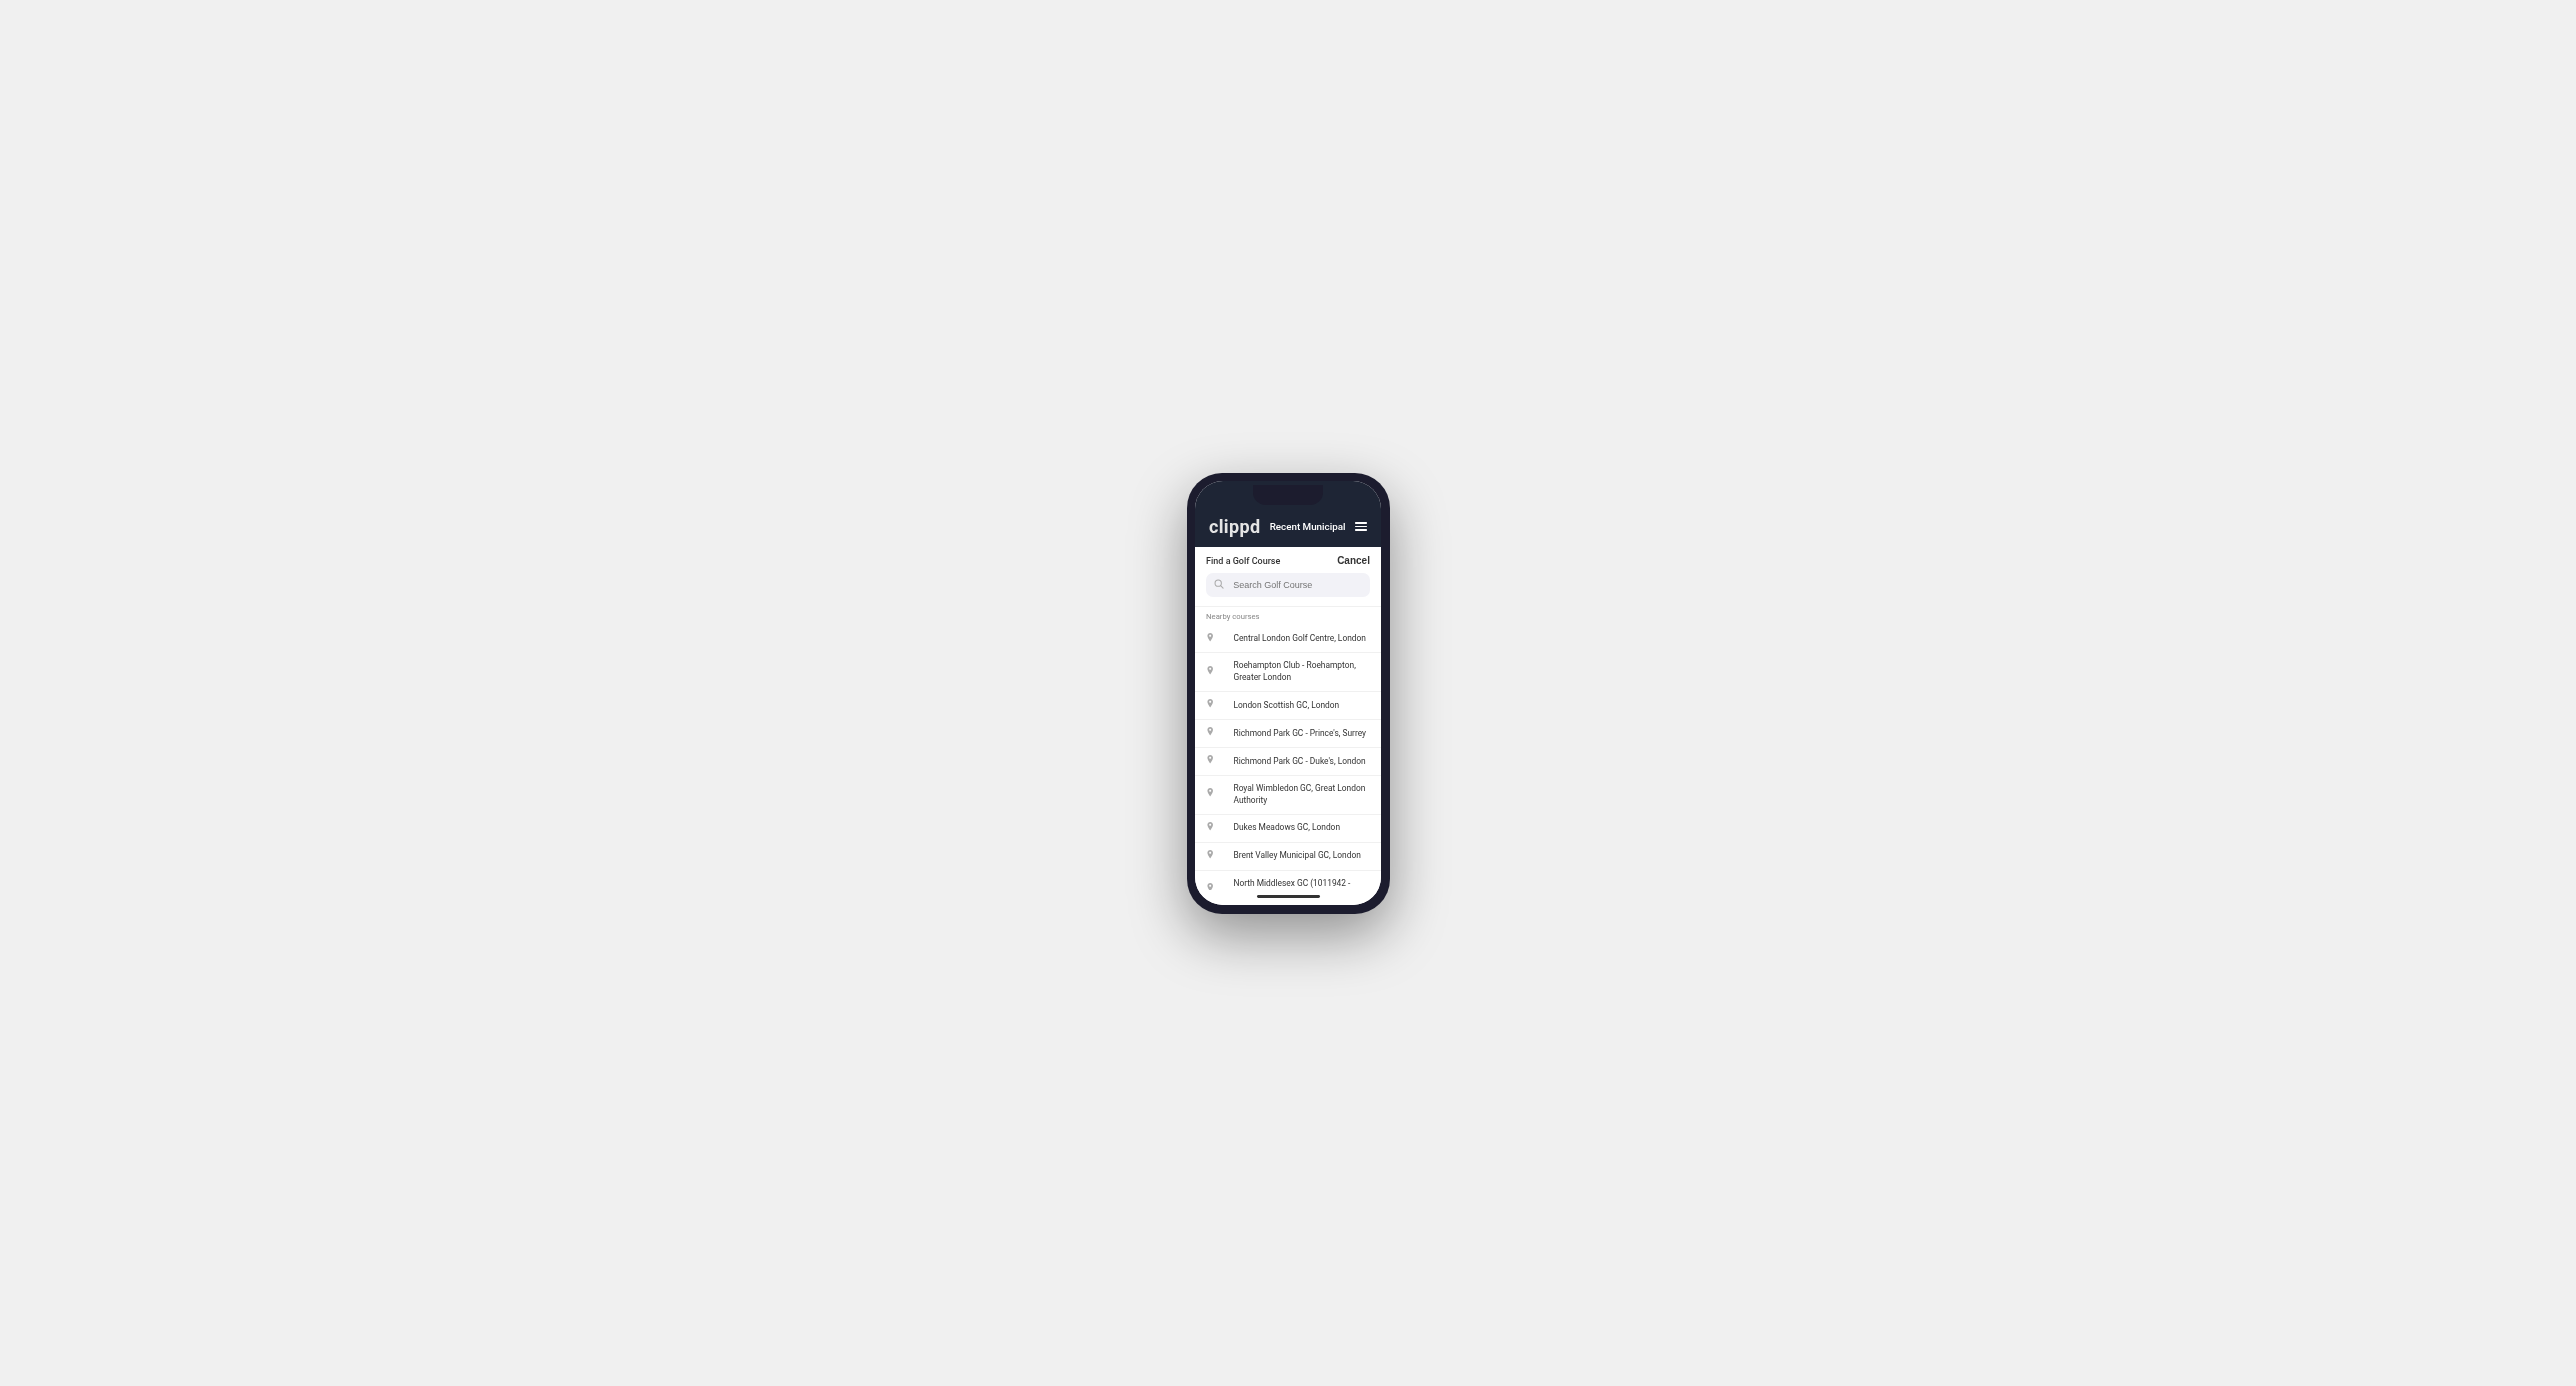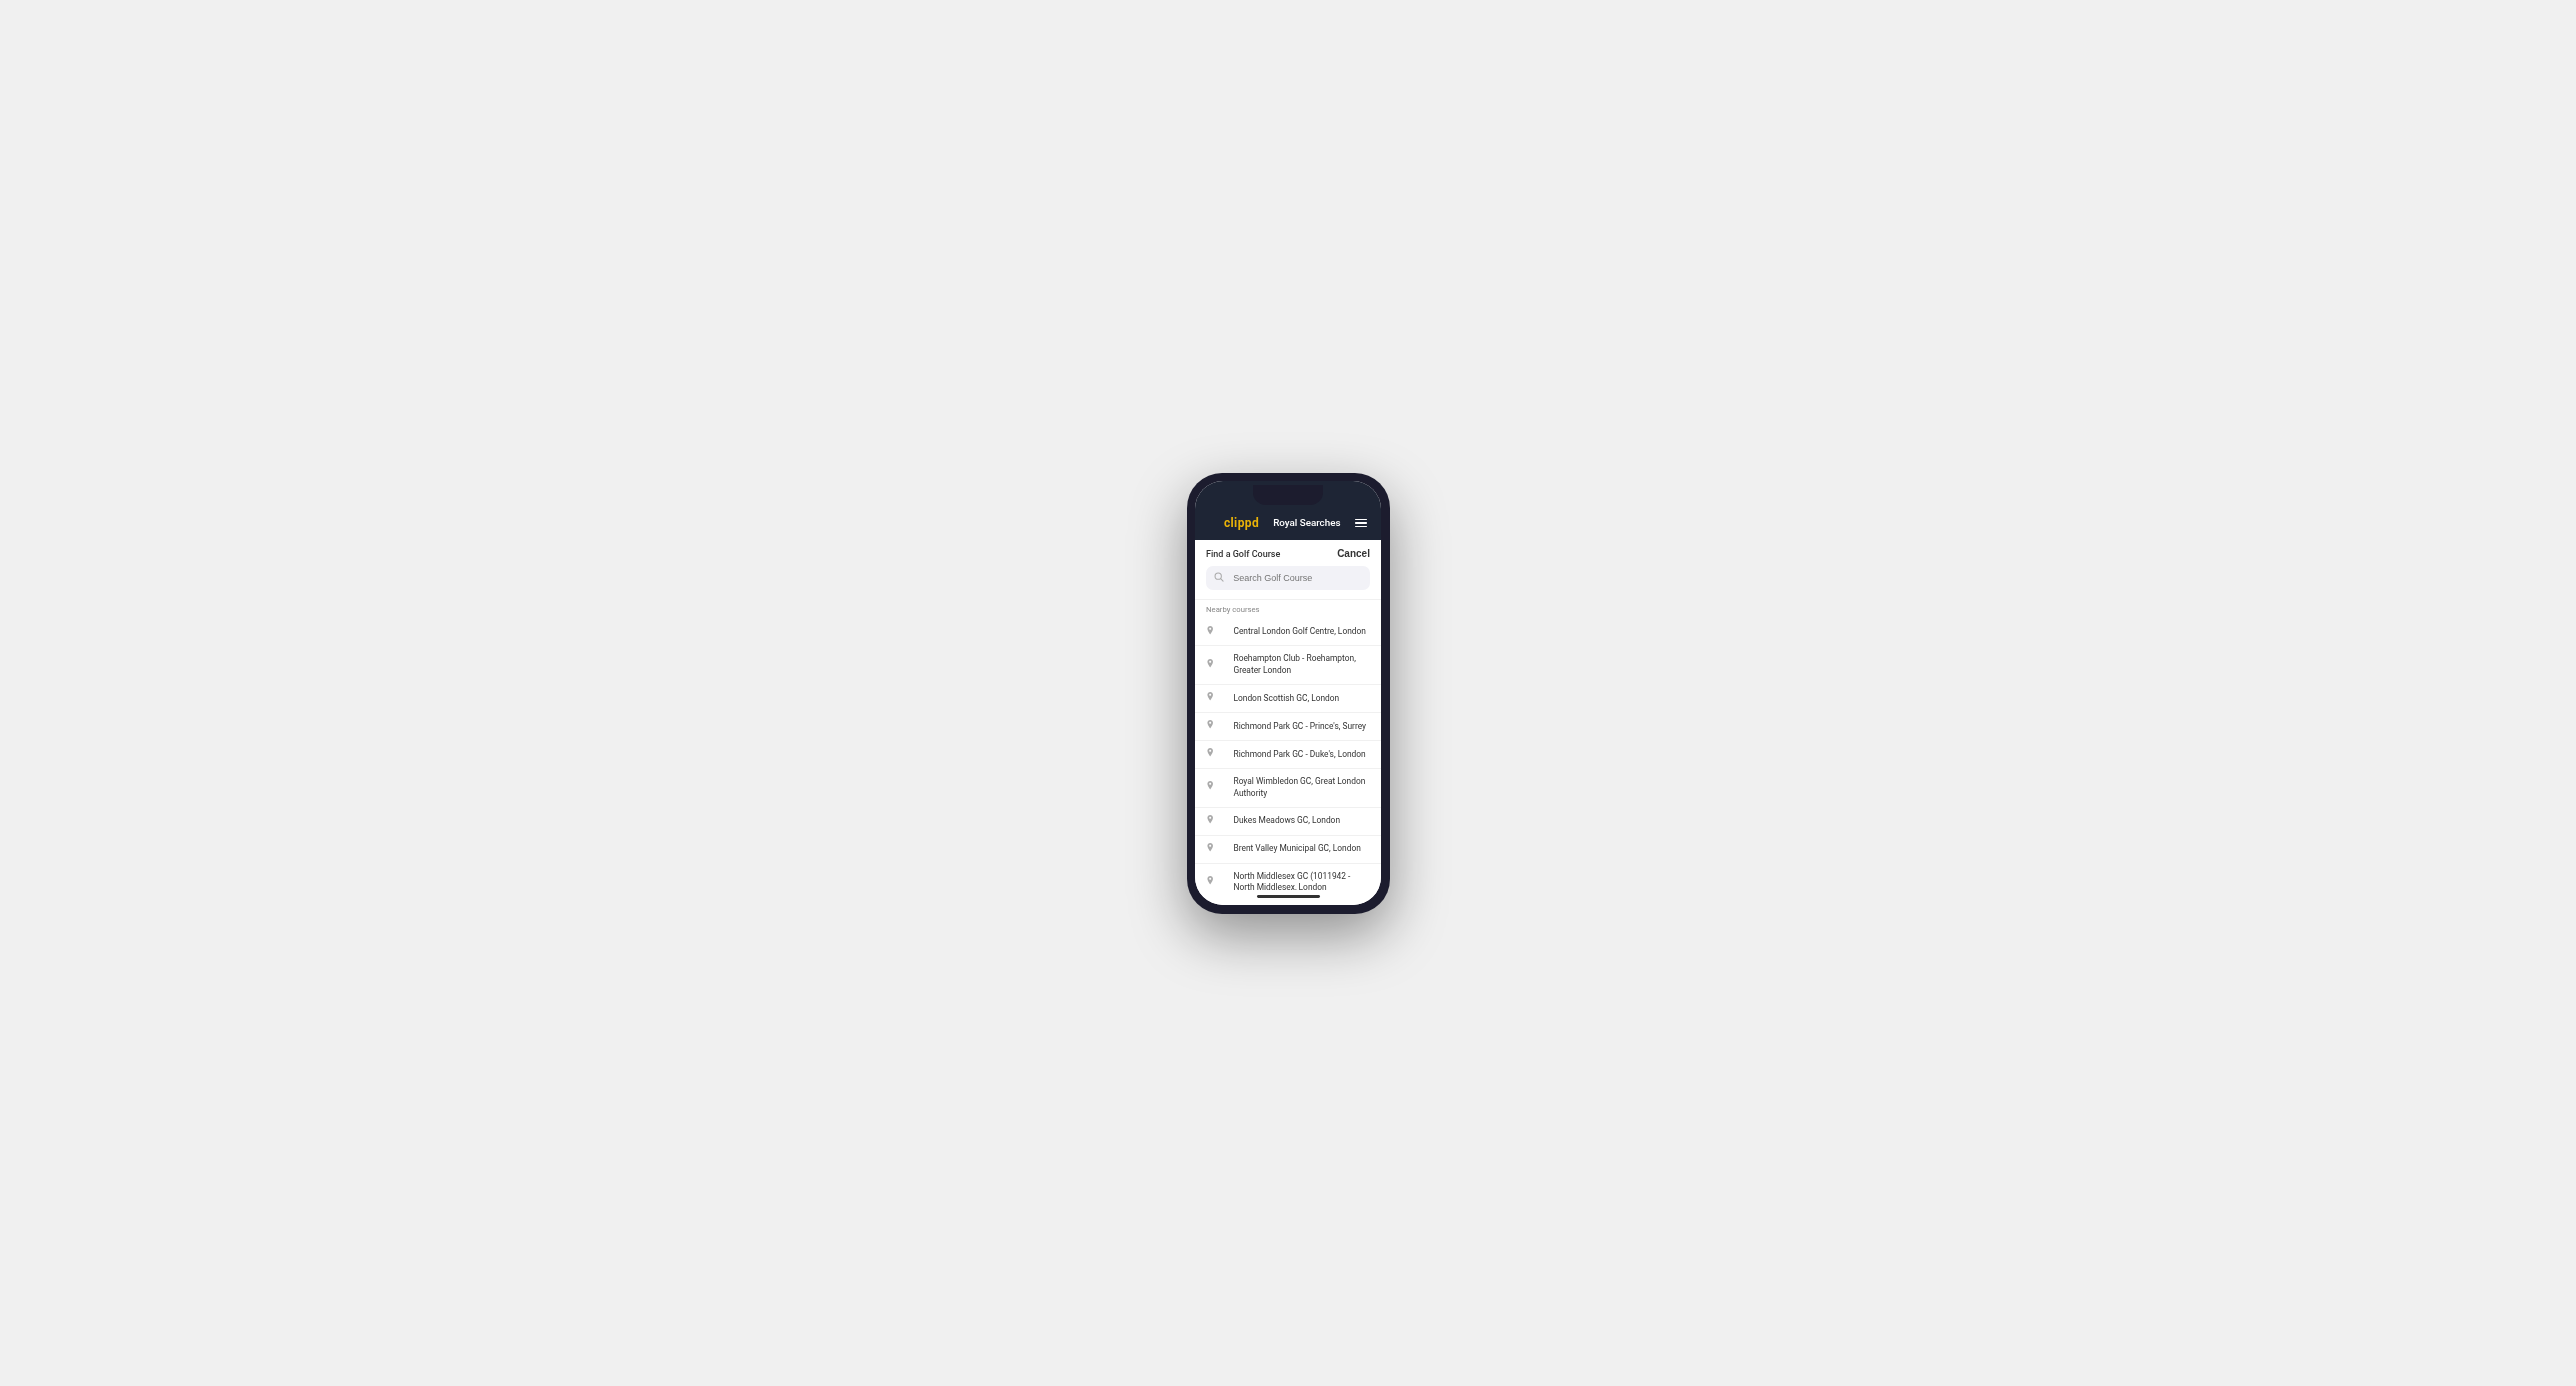--- a/index.html
+++ b/index.html
@@ -54,25 +54,24 @@
     .app-header {
       background: #1e2535;
       padding: 35px 14px 9.8px 14px;
       display: flex;
       align-items: center;
       justify-content: space-between;
       flex-shrink: 0;
     }
 
     .app-logo {
-      color: #eab308;
-      font-size: 12px;
+      color: #e5e5e5;
+      font-size: 18px;
       font-weight: 700;
       letter-spacing: 0.4px;
-      margin-left: 15px;
     }
 
     .app-header-title {
       color: #ffffff;
       font-size: 9.8px;
       font-weight: 500;
     }
 
     .hamburger-icon {
       color: #ffffff;
@@ -199,21 +198,21 @@
   </style>
 </head>
 <body>
 
 <div class="phone-frame">
   <div class="phone-notch"></div>
   <div class="phone-screen">
 
     <div class="app-header">
       <span class="app-logo">clippd</span>
-      <span class="app-header-title">Royal Searches</span>
+      <span class="app-header-title">Recent Municipal</span>
       <div class="hamburger-icon">
         <span></span>
         <span></span>
         <span></span>
       </div>
     </div>
 
     <div class="search-area">
       <div class="search-header">
         <span class="find-course-label">Find a Golf Course</span>

